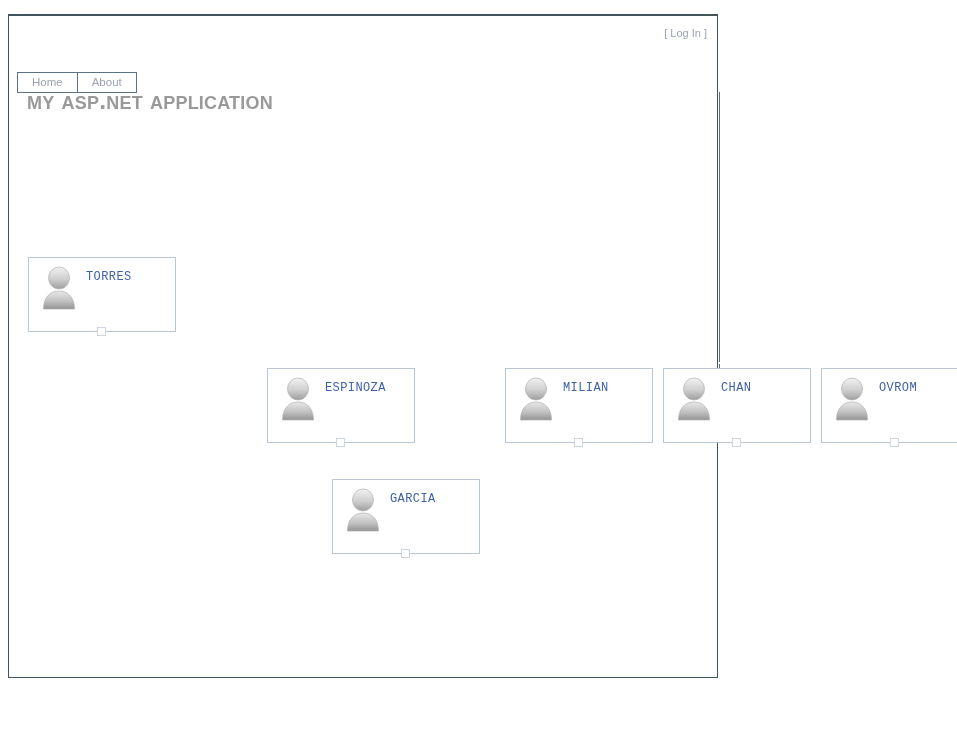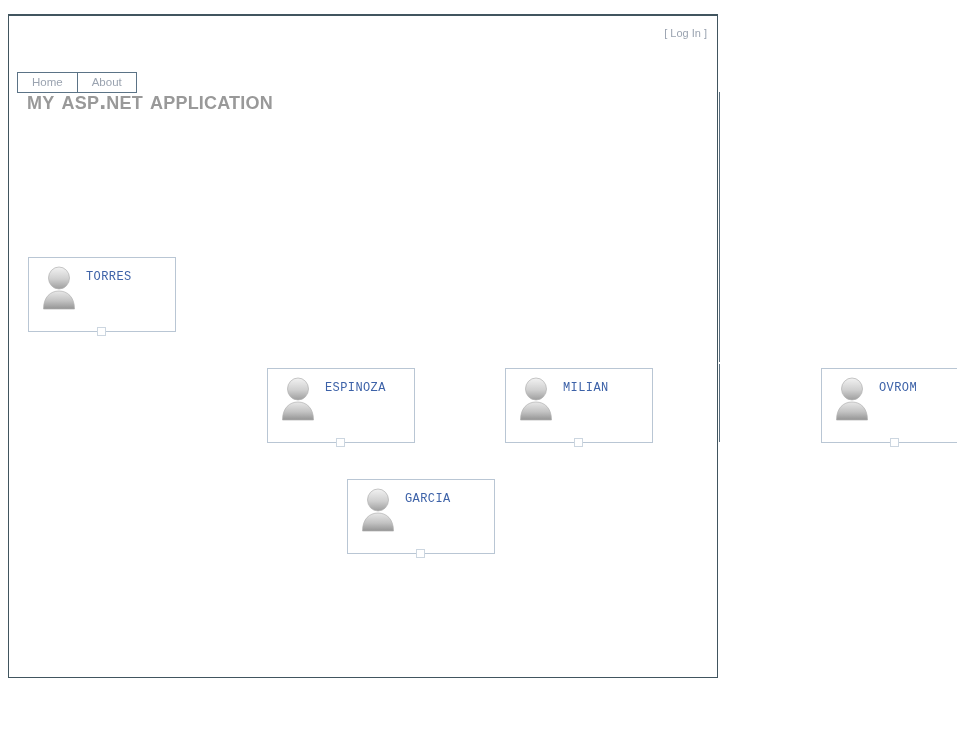--- a/index.html
+++ b/index.html
@@ -211,34 +211,44 @@
     <span class="node-avatar">
       <svg viewBox="0 0 38 44" width="38" height="44" aria-hidden="true">
         <ellipse cx="19" cy="12" rx="10.5" ry="11" fill="url(#gHead0)" stroke="#b0b0b0" stroke-width="0.7"></ellipse>
         <path d="M3.5 43 C3.5 31 10.5 25 19 25 C27.5 25 34.5 31 34.5 43 Z" fill="url(#gBody0)" stroke="#b0b0b0" stroke-width="0.7"></path>
       </svg>
     </span>
     <span class="node-label">MILIAN</span>
     <span class="node-handle"></span>
   </div>
 
+  <div class="org-node" style="left:663px; top:368px;">
+    <span class="node-avatar">
+      <svg viewBox="0 0 38 44" width="38" height="44" aria-hidden="true">
+        <ellipse cx="19" cy="12" rx="10.5" ry="11" fill="url(#gHead0)" stroke="#b0b0b0" stroke-width="0.7"></ellipse>
+        <path d="M3.5 43 C3.5 31 10.5 25 19 25 C27.5 25 34.5 31 34.5 43 Z" fill="url(#gBody0)" stroke="#b0b0b0" stroke-width="0.7"></path>
+      </svg>
+    </span>
+    <span class="node-label">CHAN</span>
+    <span class="node-handle"></span>
+  </div>
 
   <div class="org-node" style="left:821px; top:368px;">
     <span class="node-avatar">
       <svg viewBox="0 0 38 44" width="38" height="44" aria-hidden="true">
         <ellipse cx="19" cy="12" rx="10.5" ry="11" fill="url(#gHead0)" stroke="#b0b0b0" stroke-width="0.7"></ellipse>
         <path d="M3.5 43 C3.5 31 10.5 25 19 25 C27.5 25 34.5 31 34.5 43 Z" fill="url(#gBody0)" stroke="#b0b0b0" stroke-width="0.7"></path>
       </svg>
     </span>
     <span class="node-label">OVROM</span>
     <span class="node-handle"></span>
   </div>
 
 
-  <div class="org-node" style="left:347px; top:479px;">
+  <div class="org-node" style="left:332px; top:479px;">
     <span class="node-avatar">
       <svg viewBox="0 0 38 44" width="38" height="44" aria-hidden="true">
         <ellipse cx="19" cy="12" rx="10.5" ry="11" fill="url(#gHead0)" stroke="#b0b0b0" stroke-width="0.7"></ellipse>
         <path d="M3.5 43 C3.5 31 10.5 25 19 25 C27.5 25 34.5 31 34.5 43 Z" fill="url(#gBody0)" stroke="#b0b0b0" stroke-width="0.7"></path>
       </svg>
     </span>
     <span class="node-label">GARCIA</span>
     <span class="node-handle"></span>
   </div>
 

